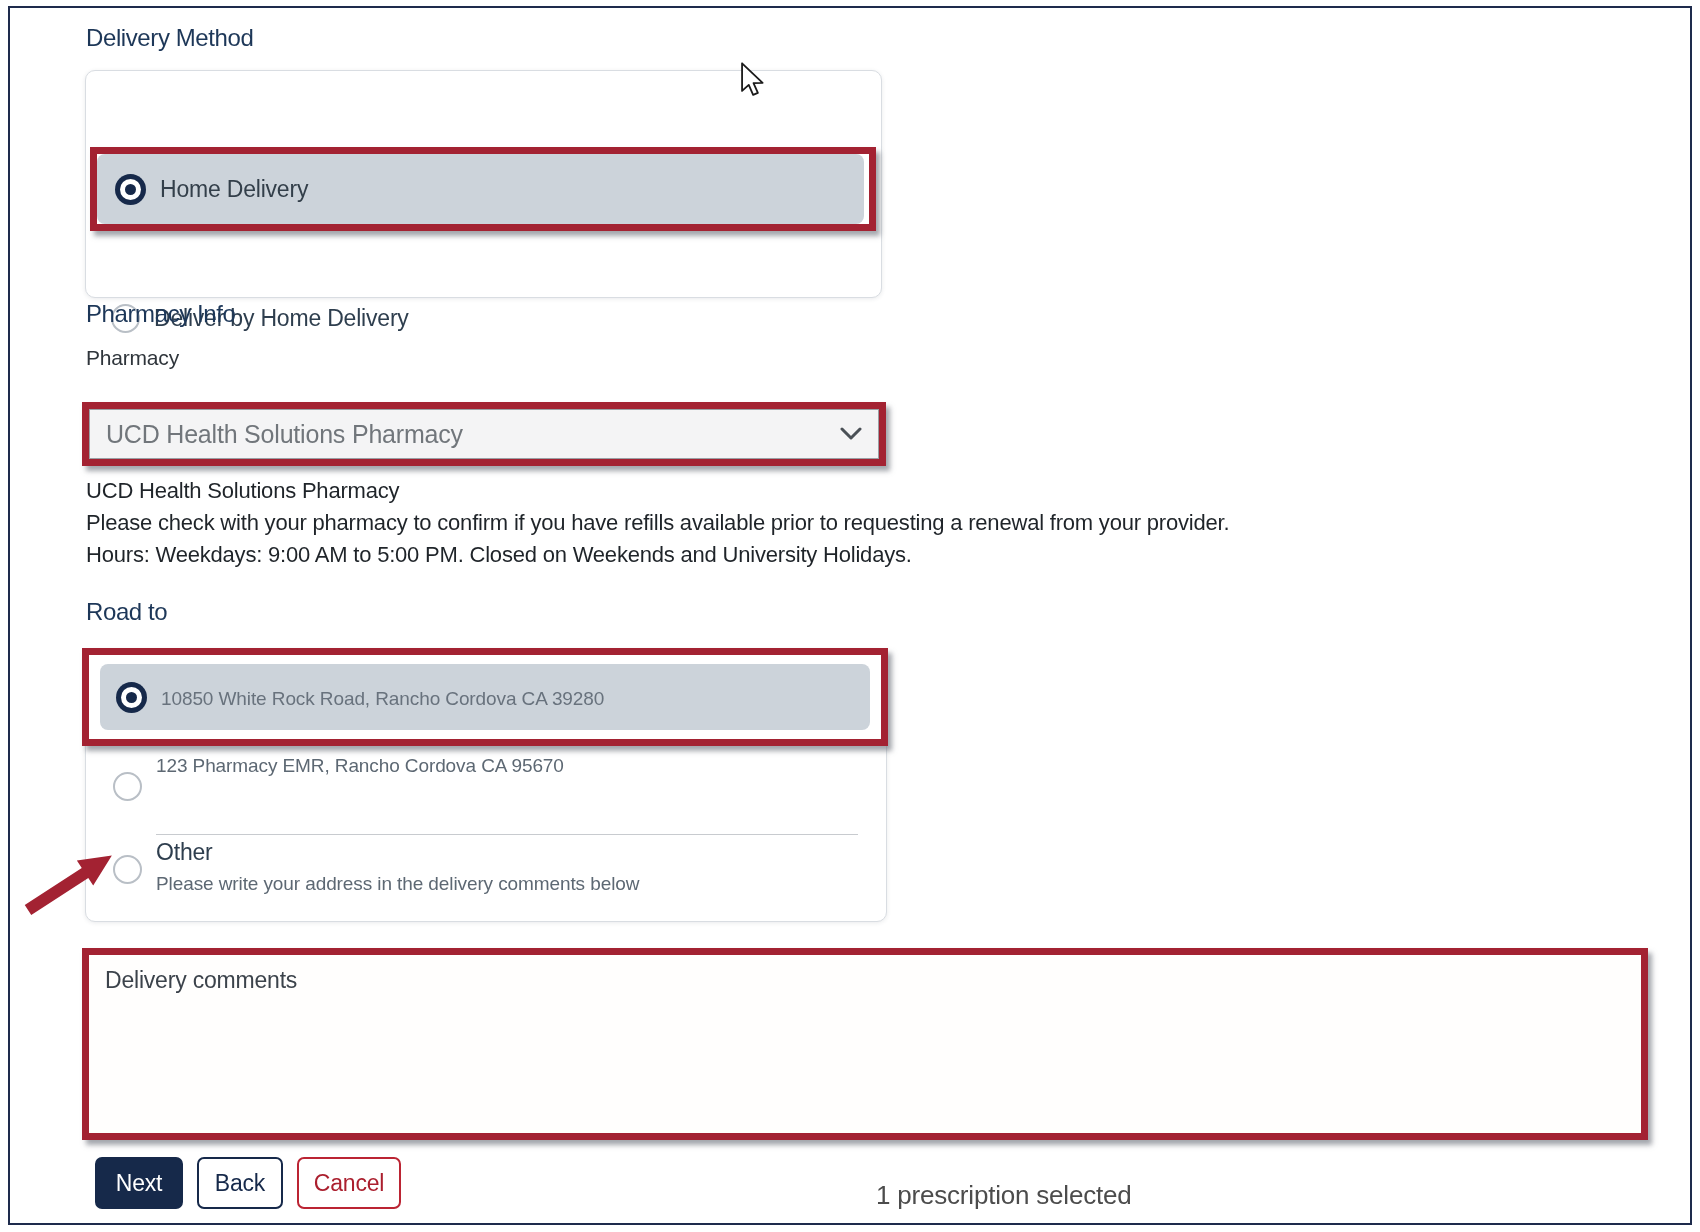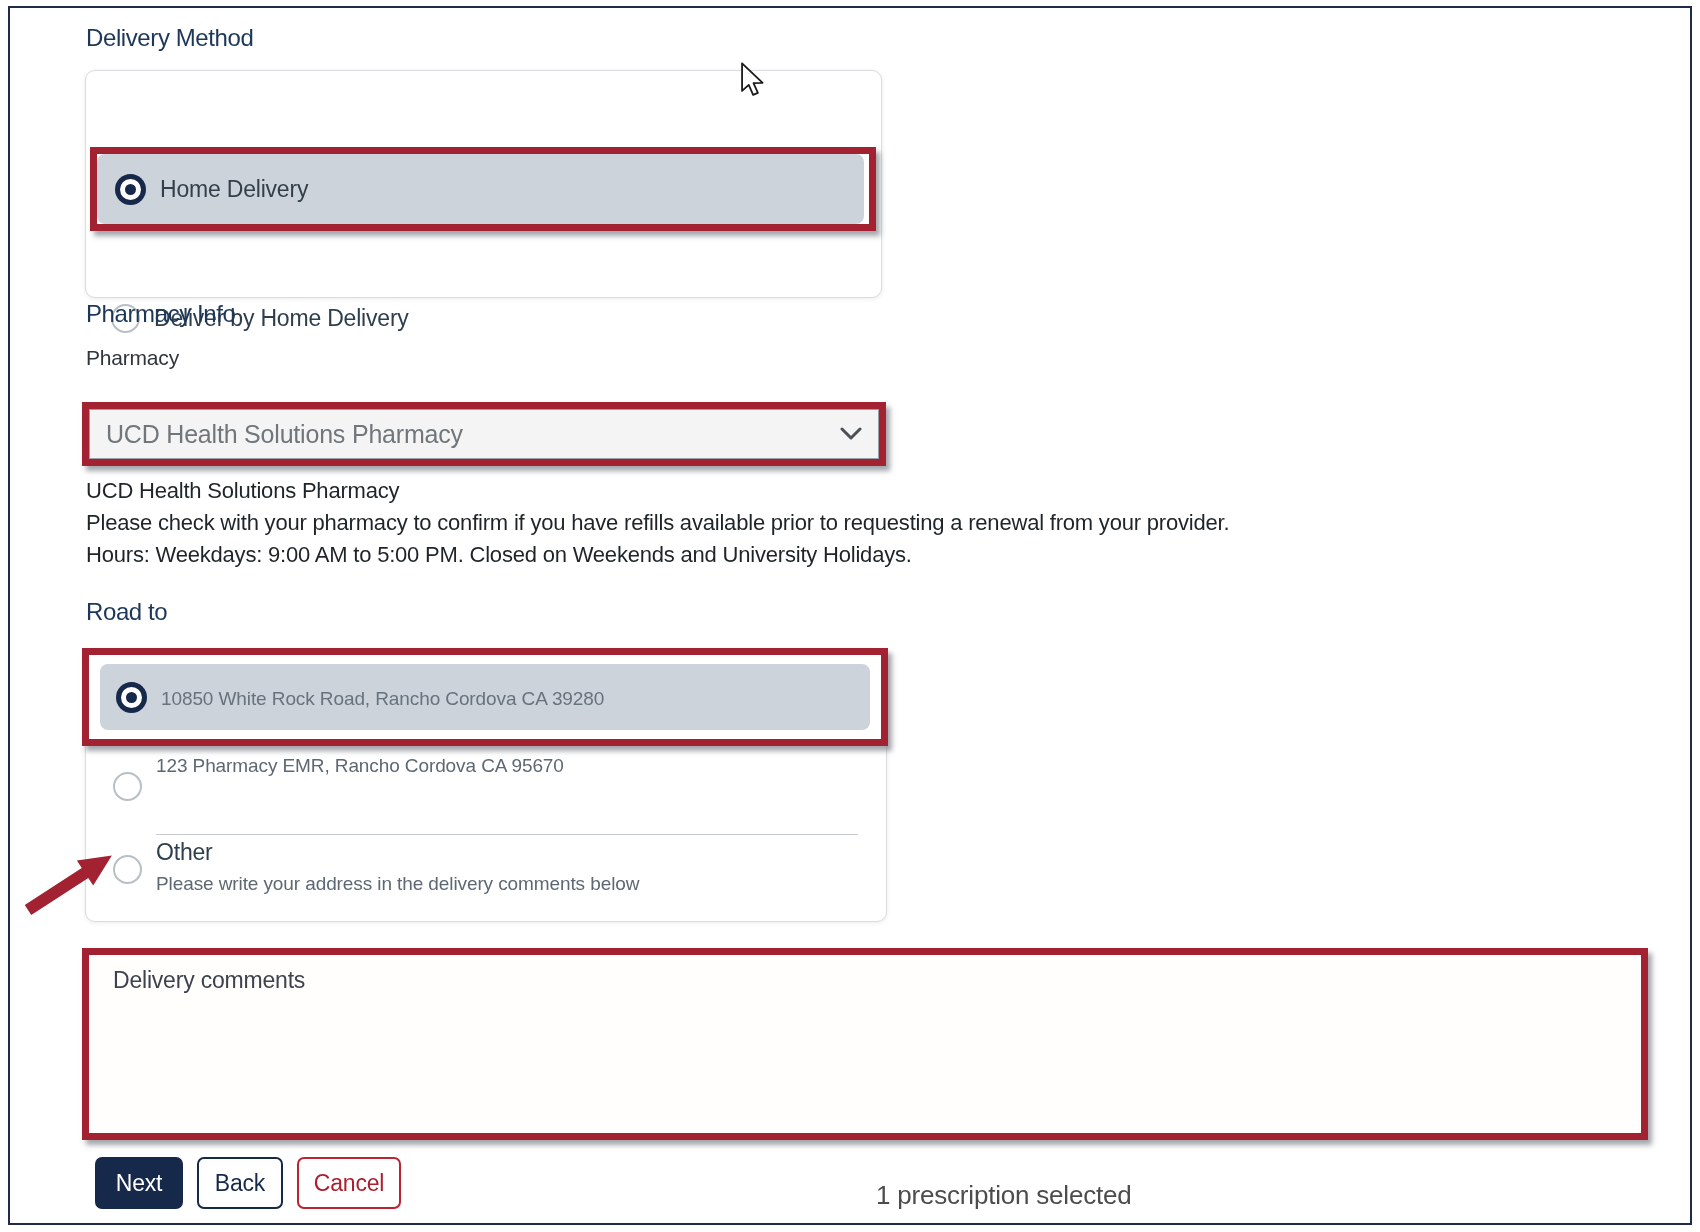--- a/index.html
+++ b/index.html
@@ -39,21 +39,21 @@
     display:flex;align-items:center;padding:0 16px;font-size:25px;color:#71767b;
     justify-content:space-between;cursor:default;
   }
   .body-text{position:absolute;font-size:22px;color:#1f2429;letter-spacing:-0.2px;}
 
   .divider{position:absolute;height:1px;background:#c8cbcf;}
 
   .comments-area{
     position:absolute;inset:0;border:0;background:#fffefd;resize:none;outline:none;
     font-family:"Liberation Sans",sans-serif;font-size:23px;color:#3c434b;
-    padding:12px 24px;letter-spacing:-0.2px;
+    padding:12px 16px;letter-spacing:-0.2px;
   }
   .comments-area::placeholder{color:#3c434b;opacity:1;}
 
   .btn{position:absolute;top:1157px;height:52px;border-radius:7px;font-size:23px;
     display:flex;align-items:center;justify-content:center;cursor:pointer;
     font-family:"Liberation Sans",sans-serif;letter-spacing:-0.2px;}
   .btn-primary{left:95px;width:88px;background:#16294a;color:#ffffff;border:2px solid #16294a;}
   .btn-secondary{left:197px;width:86px;background:#ffffff;color:#16294a;border:2px solid #16294a;}
   .btn-danger{left:297px;width:104px;background:#ffffff;color:#ab1f2e;border:2px solid #bb2433;}
 

